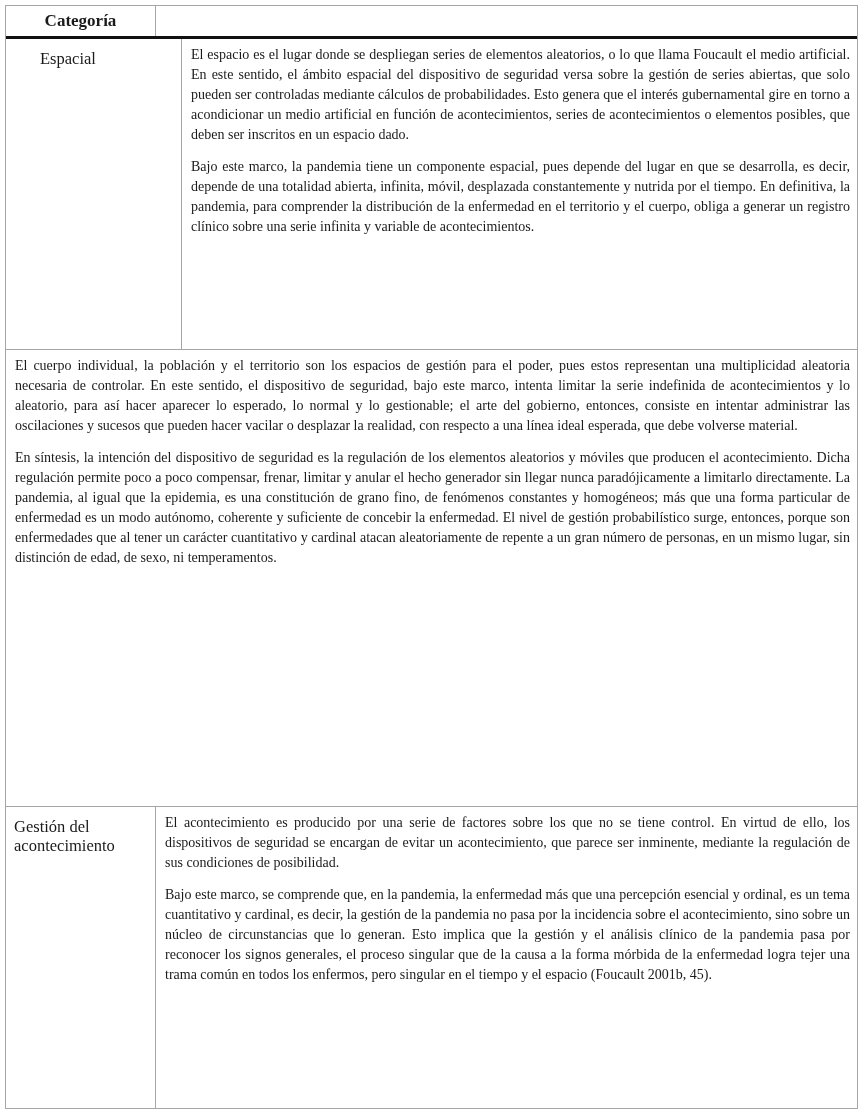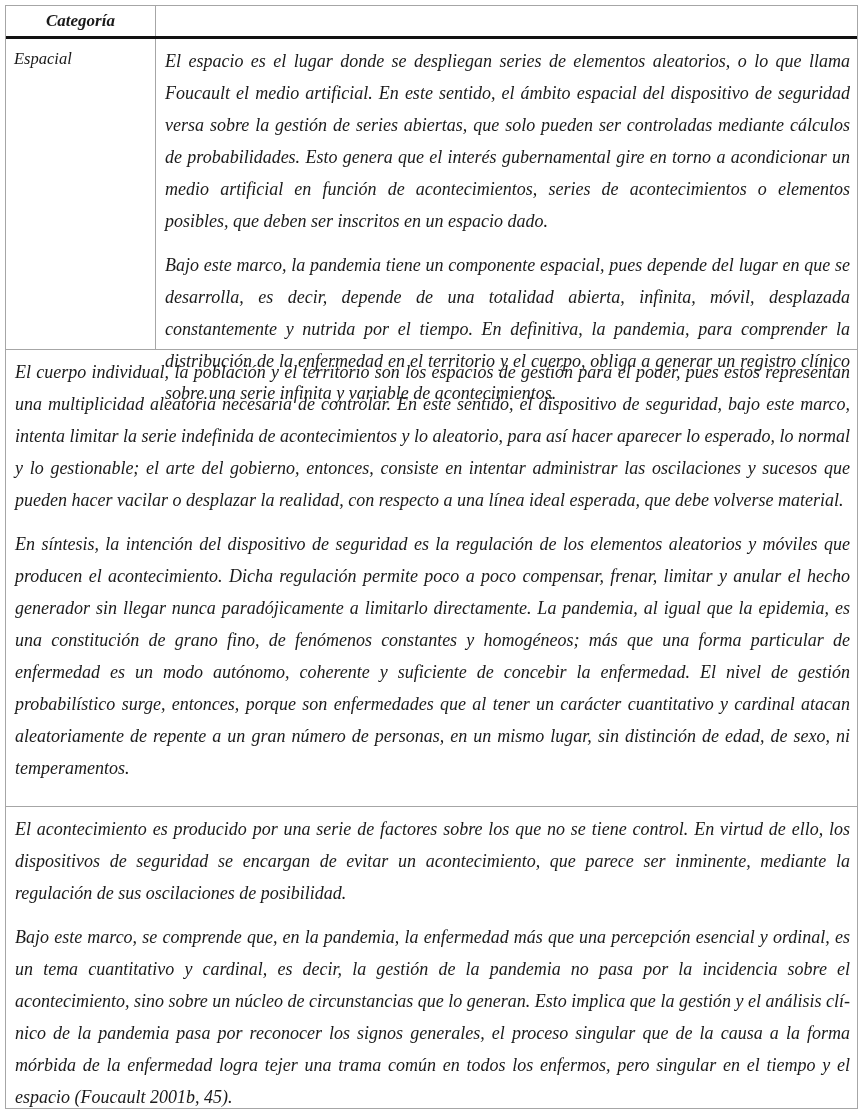--- a/index.html
+++ b/index.html
@@ -3,37 +3,37 @@
 <meta charset="utf-8">
 <style>
   html, body { margin: 0; padding: 0; background: #ffffff; }
   body { width: 862px; height: 1109px; overflow: hidden; position: relative; }
   .table {
     position: absolute; left: 5px; top: 5px; width: 851px;
     border: 1px solid #a6a6a6; border-collapse: collapse;
     font-family: "Liberation Serif", "DejaVu Serif", serif;
     color: #1a1a1a;
   }
-  .row { display: flex; border-top: 1px solid #a6a6a6; font-style: italic; }
+  .row { display: flex; border-top: 1px solid #a6a6a6; }
   .row:first-child { border-top: none; }
   .head { height: 30px; border-bottom: 3px solid #111; }
   .head + .row { border-top: none; }
   .cell-cat { width: 150px; flex: 0 0 150px; border-right: 1px solid #a6a6a6; box-sizing: border-box; }
   .cell-desc { flex: 1 1 auto; box-sizing: border-box; }
   .head .cell-cat, .head .cell-desc {
     font-weight: bold; font-size: 17px; text-align: center;
     display: flex; align-items: center; justify-content: center;
   }
   .cat-text { font-size: 16.5px; line-height: 19px; padding: 10px 0 0 8px; }
   .desc-wrap { padding: 6px 7px 0 9px; }
   .desc-p {
-    margin: 0 0 12px 0; font-size: 18px; line-height: 32px;
+    margin: 0 0 12px 0; font-size: 14px; line-height: 20px;
     text-align: justify; hyphens: manual;
   }
-  .r1 { height: 310px; }
+  .r1 { height: 310px; margin-left: 26px; }
   .r2 { height: 456px; }
   .r3 { height: 301px; }
 </style>
 </head>
 <body>
 
 <div class="table">
   <div class="row head">
     <div class="cell-cat">Categoría</div>
   </div>
@@ -53,20 +53,23 @@
   <div class="row r2">
     <div class="cell-desc">
       <div class="desc-wrap">
         <p class="desc-p">El cuerpo individual, la población y el territorio son los espacios de gestión para el poder, pues estos representan una multiplicidad aleatoria necesaria de contro­lar. En este sentido, el dispositivo de seguridad, bajo este marco, intenta limitar la serie indefinida de acontecimientos y lo aleatorio, para así hacer aparecer lo es­perado, lo normal y lo gestionable; el arte del gobierno, entonces, consiste en in­tentar administrar las oscilaciones y sucesos que pueden hacer vacilar o despla­zar la realidad, con respecto a una línea ideal esperada, que debe volverse material.</p>
         <p class="desc-p">En síntesis, la intención del dispositivo de seguridad es la regulación de los elementos aleatorios y móviles que producen el acontecimiento. Dicha regulación permite poco a poco compensar, frenar, limitar y anular el hecho generador sin llegar nunca paradójica­mente a limitarlo directamente. La pandemia, al igual que la epidemia, es una constitu­ción de grano fino, de fenómenos constantes y homogéneos; más que una forma particular de enfermedad es un modo autónomo, coherente y suficiente de concebir la enfermedad. El nivel de gestión probabilístico surge, entonces, porque son enfermedades que al tener un carácter cuantitativo y cardinal atacan aleatoriamente de repente a un gran número de personas, en un mismo lugar, sin distinción de edad, de sexo, ni temperamentos.</p>
       </div>
     </div>
   </div>
 
   <div class="row r3">
+    <div class="cell-cat">
+      <div class="cat-text">Gestión del acontecimiento</div>
+    </div>
     <div class="cell-desc">
       <div class="desc-wrap">
-        <p class="desc-p">El acontecimiento es producido por una serie de factores sobre los que no se tiene control. En virtud de ello, los dispositivos de seguridad se encargan de evitar un acontecimiento, que parece ser inminente, mediante la regulación de sus oscilaciones de posibilidad.</p>
+        <p class="desc-p">El acontecimiento es producido por una serie de factores sobre los que no se tiene control. En virtud de ello, los dispositivos de seguridad se encargan de evitar un acontecimiento, que parece ser inminente, mediante la regulación de sus condiciones de posibilidad.</p>
         <p class="desc-p">Bajo este marco, se comprende que, en la pandemia, la enfermedad más que una percepción esencial y ordinal, es un tema cuantitativo y cardinal, es decir, la gestión de la pandemia no pasa por la incidencia sobre el acontecimiento, sino sobre un nú­cleo de circunstancias que lo generan. Esto implica que la gestión y el análisis clí­nico de la pandemia pasa por reconocer los signos generales, el proceso singular que de la causa a la forma mórbida de la enfermedad logra tejer una trama común en todos los enfermos, pero singular en el tiempo y el espacio (Foucault 2001b, 45).</p>
       </div>
     </div>
   </div>
 </div>
 
 </body></html>

